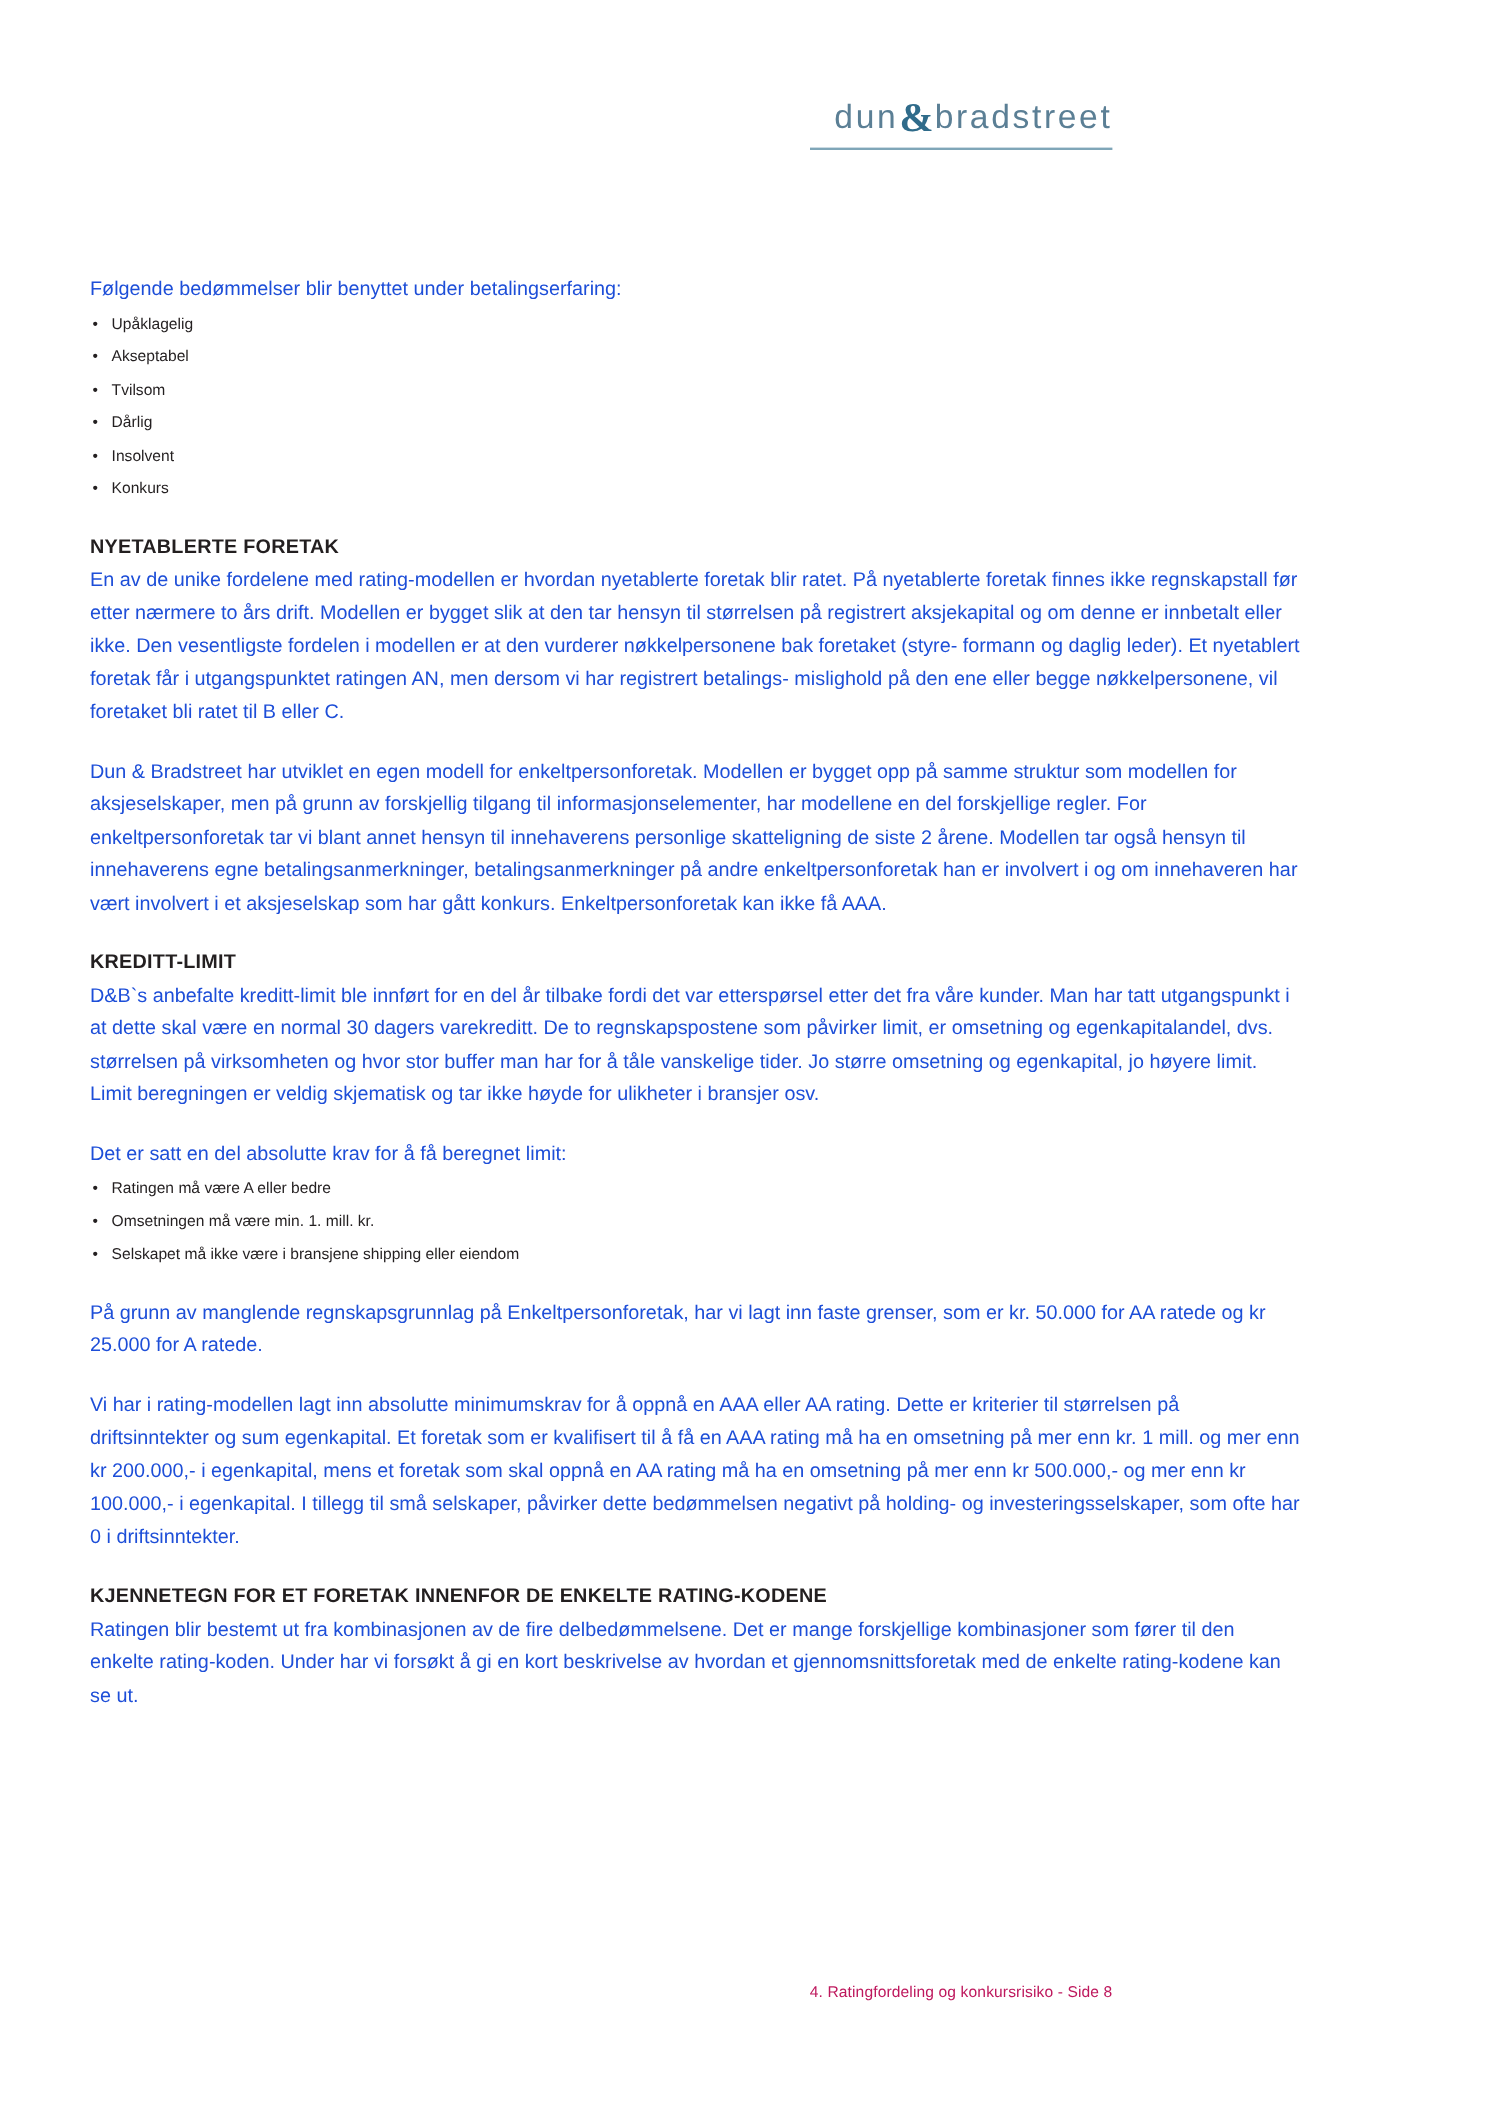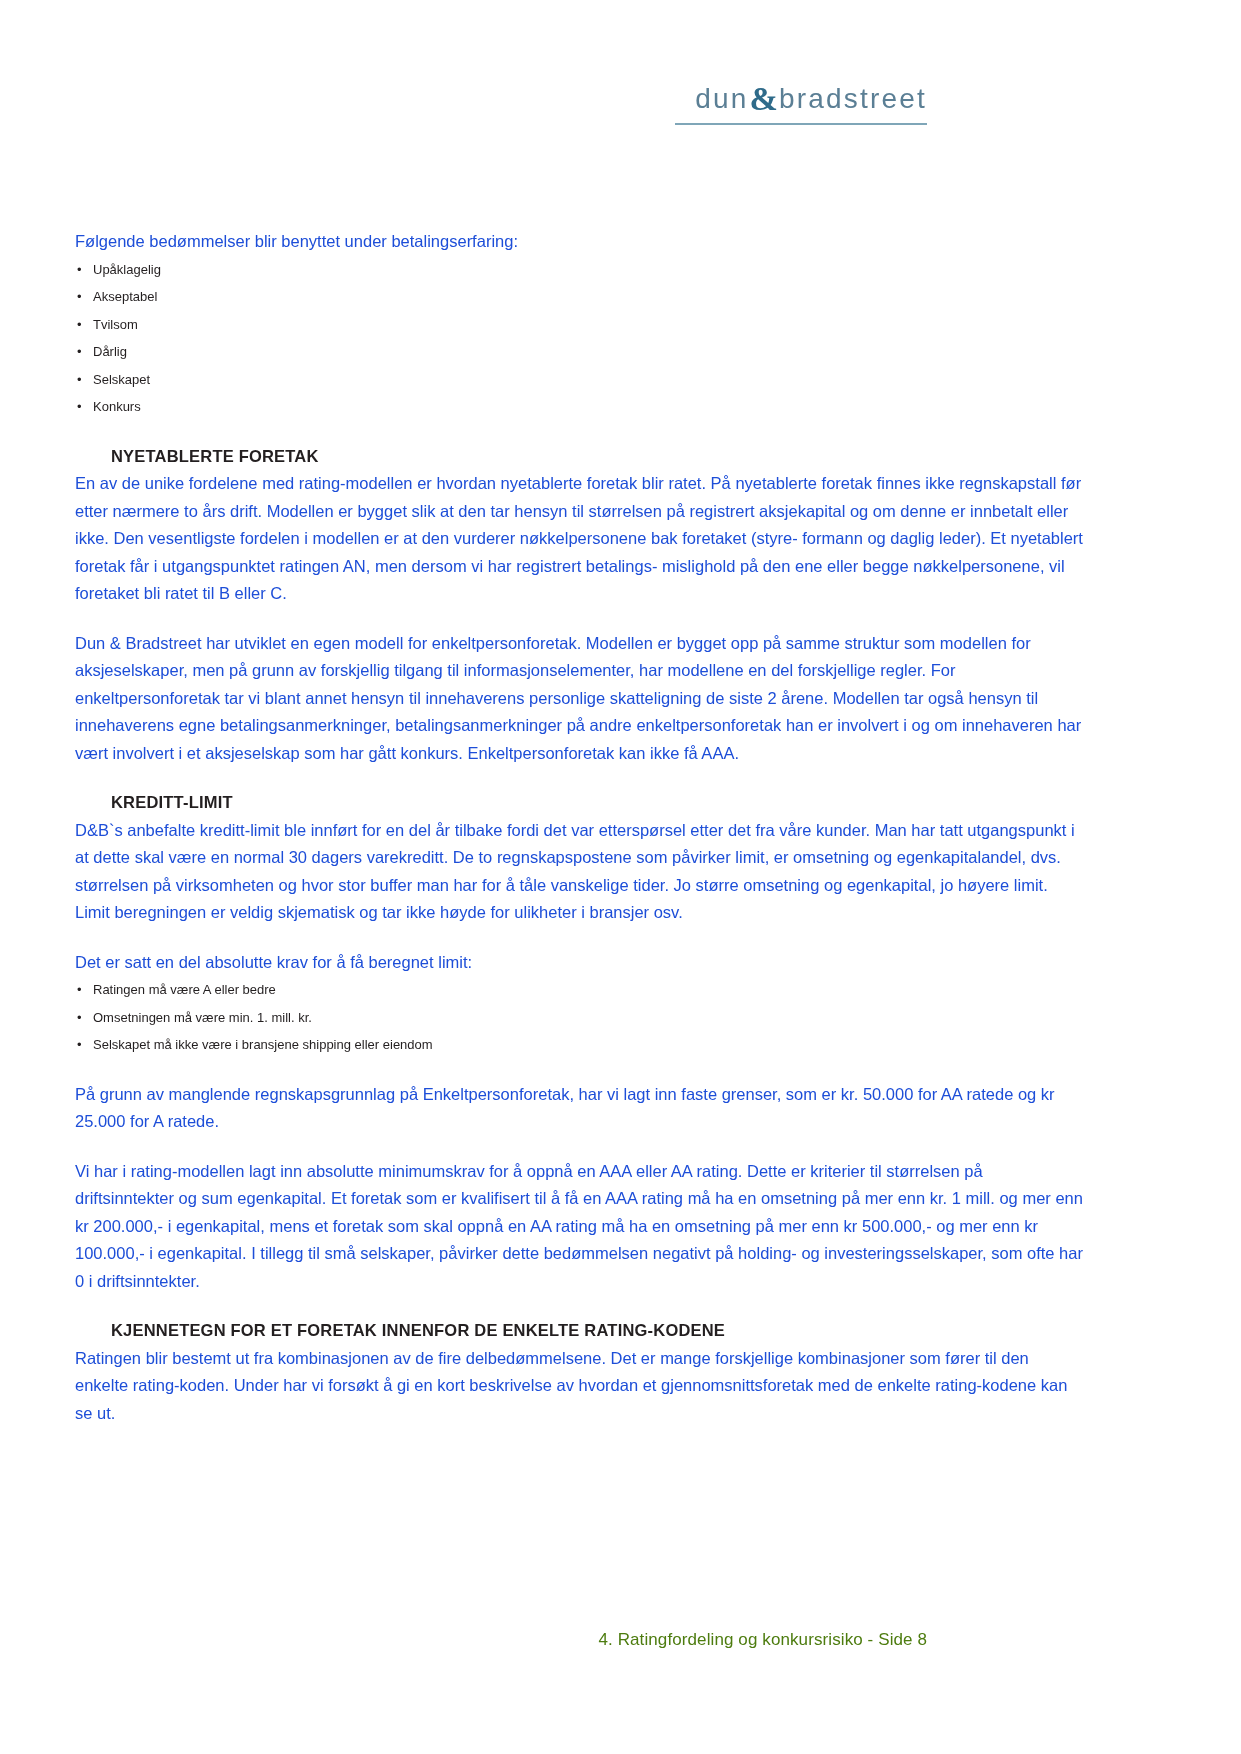--- a/index.html
+++ b/index.html
@@ -72,45 +72,44 @@
     line-height: 27.5px;
     color: #1d4ed8;
     text-align: left;
   }
   .sec-heading {
     font-size: 16.5px;
     line-height: 27.5px;
     font-weight: bold;
     letter-spacing: 0.2px;
     color: #231f20;
-    margin-left: 36px;
   }
   .bullets {
     list-style: none;
     font-size: 13px;
     line-height: 27.5px;
   }
   .bullets li {
     position: relative;
     padding-left: 18px;
   }
   .bullets li::before {
     content: "\2022";
     position: absolute;
     left: 2px;
     top: 0;
   }
   .gap-md { height: 22px; }
   
   .footer {
     position: absolute;
-    bottom: 104px;
+    bottom: 87px;
     right: 88px;
-    font-size: 17px;
-    color: #4d7c0f;
+    font-size: 13px;
+    color: #be185d;
     letter-spacing: 0.1px;
   }
 </style>
 </head>
 <body>
 
 <div class="page">
 
   <div class="logo-area">
     <div class="logo-row">
@@ -122,21 +121,21 @@
   </div>
 
   <div class="content">
 
     <p class="para">Følgende bedømmelser blir benyttet under betalingserfaring:</p>
     <ul class="bullets">
       <li>Upåklagelig</li>
       <li>Akseptabel</li>
       <li>Tvilsom</li>
       <li>Dårlig</li>
-      <li>Selskapet</li>
+      <li>Insolvent</li>
       <li>Konkurs</li>
     </ul>
 
     <div class="gap-md"></div>
 
     <h2 class="sec-heading">NYETABLERTE FORETAK</h2>
     <p class="para">En av de unike fordelene med rating-modellen er hvordan nyetablerte foretak blir ratet. På nyetablerte foretak finnes ikke regnskapstall før etter nærmere to års drift. Modellen er bygget slik at den tar hensyn til størrelsen på registrert aksjekapital og om denne er innbetalt eller ikke. Den vesentligste fordelen i modellen er at den vurderer nøkkelpersonene bak foretaket (styre- formann og daglig leder). Et nyetablert foretak får i utgangspunktet ratingen AN, men dersom vi har registrert betalings- mislighold på den ene eller begge nøkkelpersonene, vil foretaket bli ratet til B eller C.</p>
 
     <div class="gap-md"></div>
 

